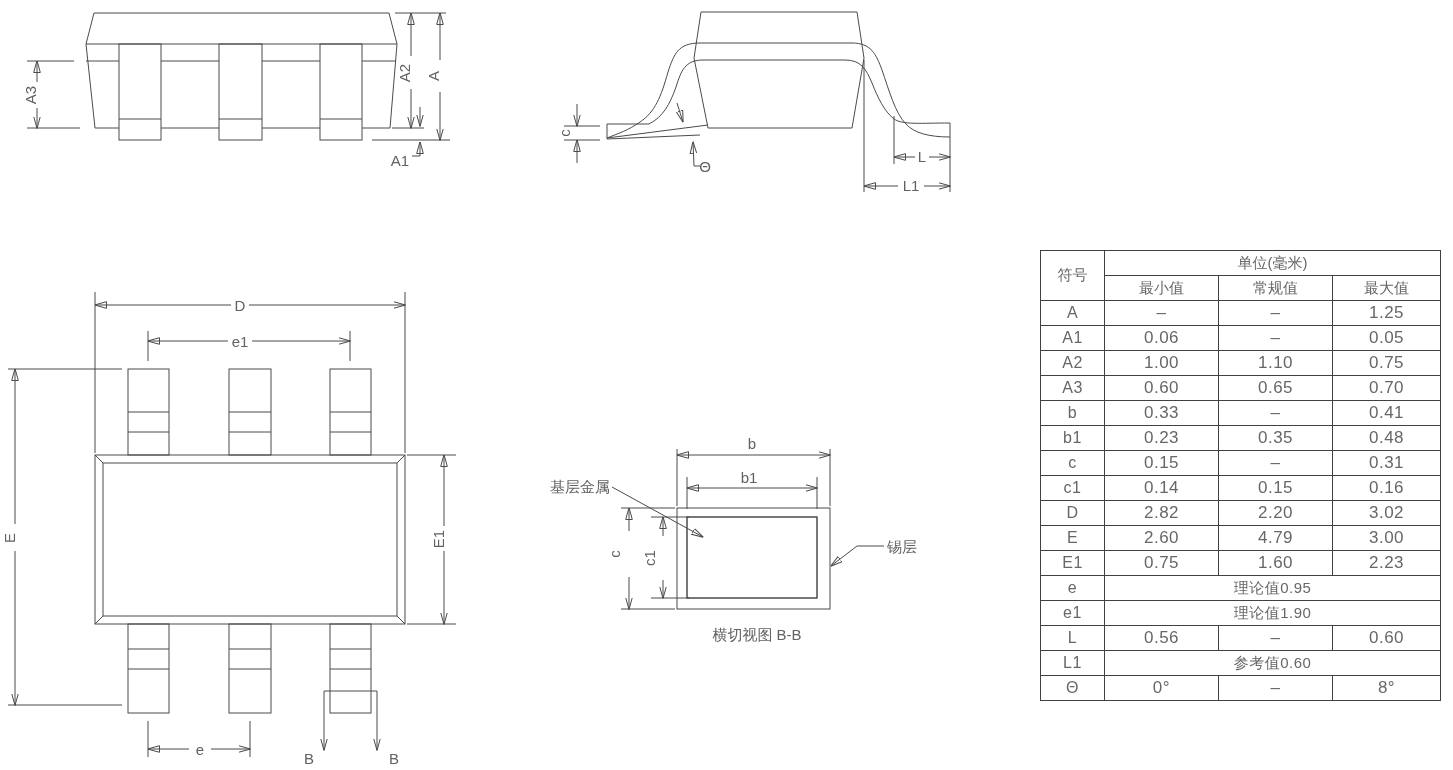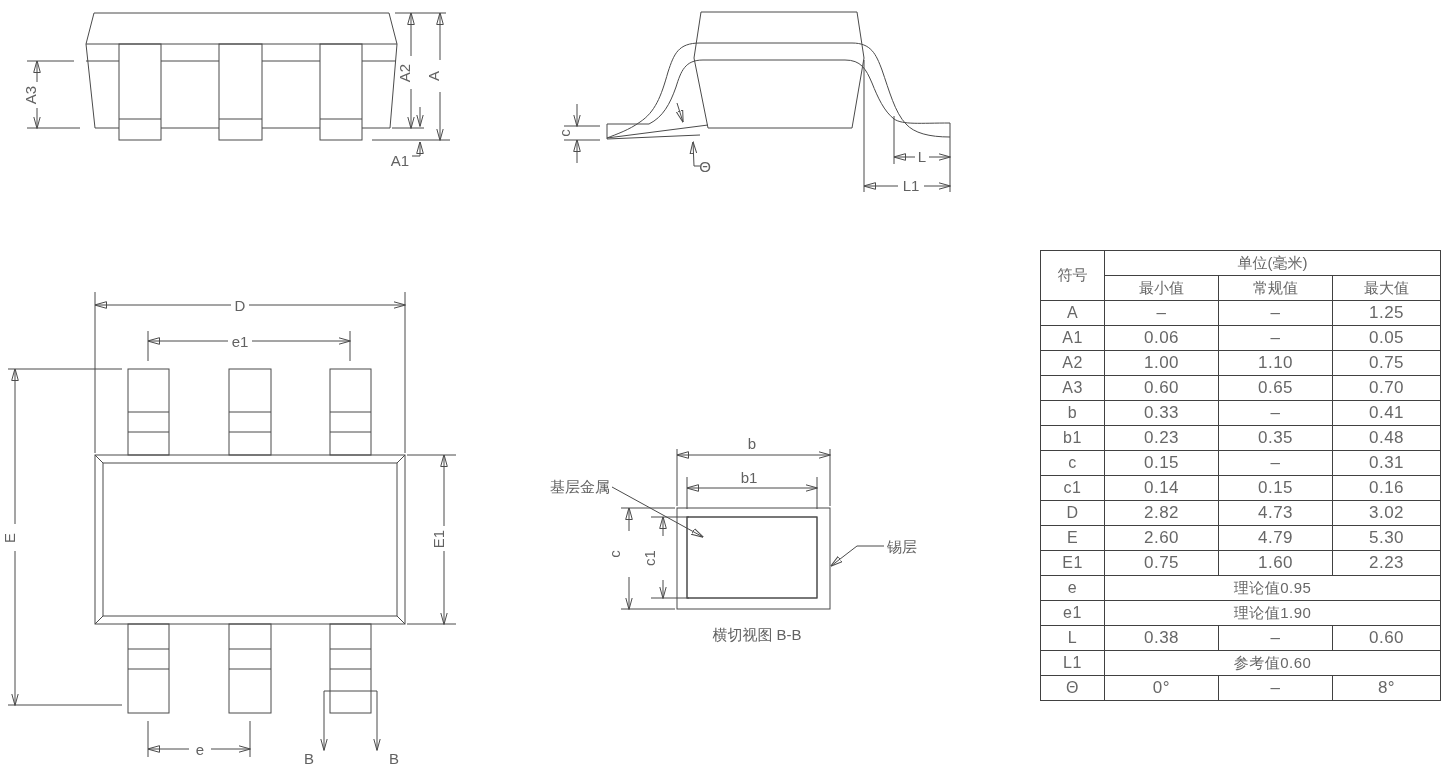--- a/index.html
+++ b/index.html
@@ -309,46 +309,46 @@
     </tr>
     <tr>
       <td class="sym">c1</td>
       <td>0.14</td>
       <td>0.15</td>
       <td>0.16</td>
     </tr>
     <tr>
       <td class="sym">D</td>
       <td>2.82</td>
-      <td>4.73</td>
+      <td>2.20</td>
       <td>3.02</td>
     </tr>
     <tr>
       <td class="sym">E</td>
       <td>2.60</td>
       <td>4.79</td>
-      <td>5.30</td>
+      <td>3.00</td>
     </tr>
     <tr>
       <td class="sym">E1</td>
       <td>0.75</td>
       <td>1.60</td>
       <td>2.23</td>
     </tr>
     <tr>
       <td class="sym">e</td>
       <td colspan="3" class="cn">理论值0.95</td>
     </tr>
     <tr>
       <td class="sym">e1</td>
       <td colspan="3" class="cn">理论值1.90</td>
     </tr>
     <tr>
       <td class="sym">L</td>
-      <td>0.38</td>
+      <td>0.56</td>
       <td>–</td>
       <td>0.60</td>
     </tr>
     <tr>
       <td class="sym">L1</td>
       <td colspan="3" class="cn">参考值0.60</td>
     </tr>
     <tr>
       <td class="sym">Θ</td>
       <td>0°</td>

